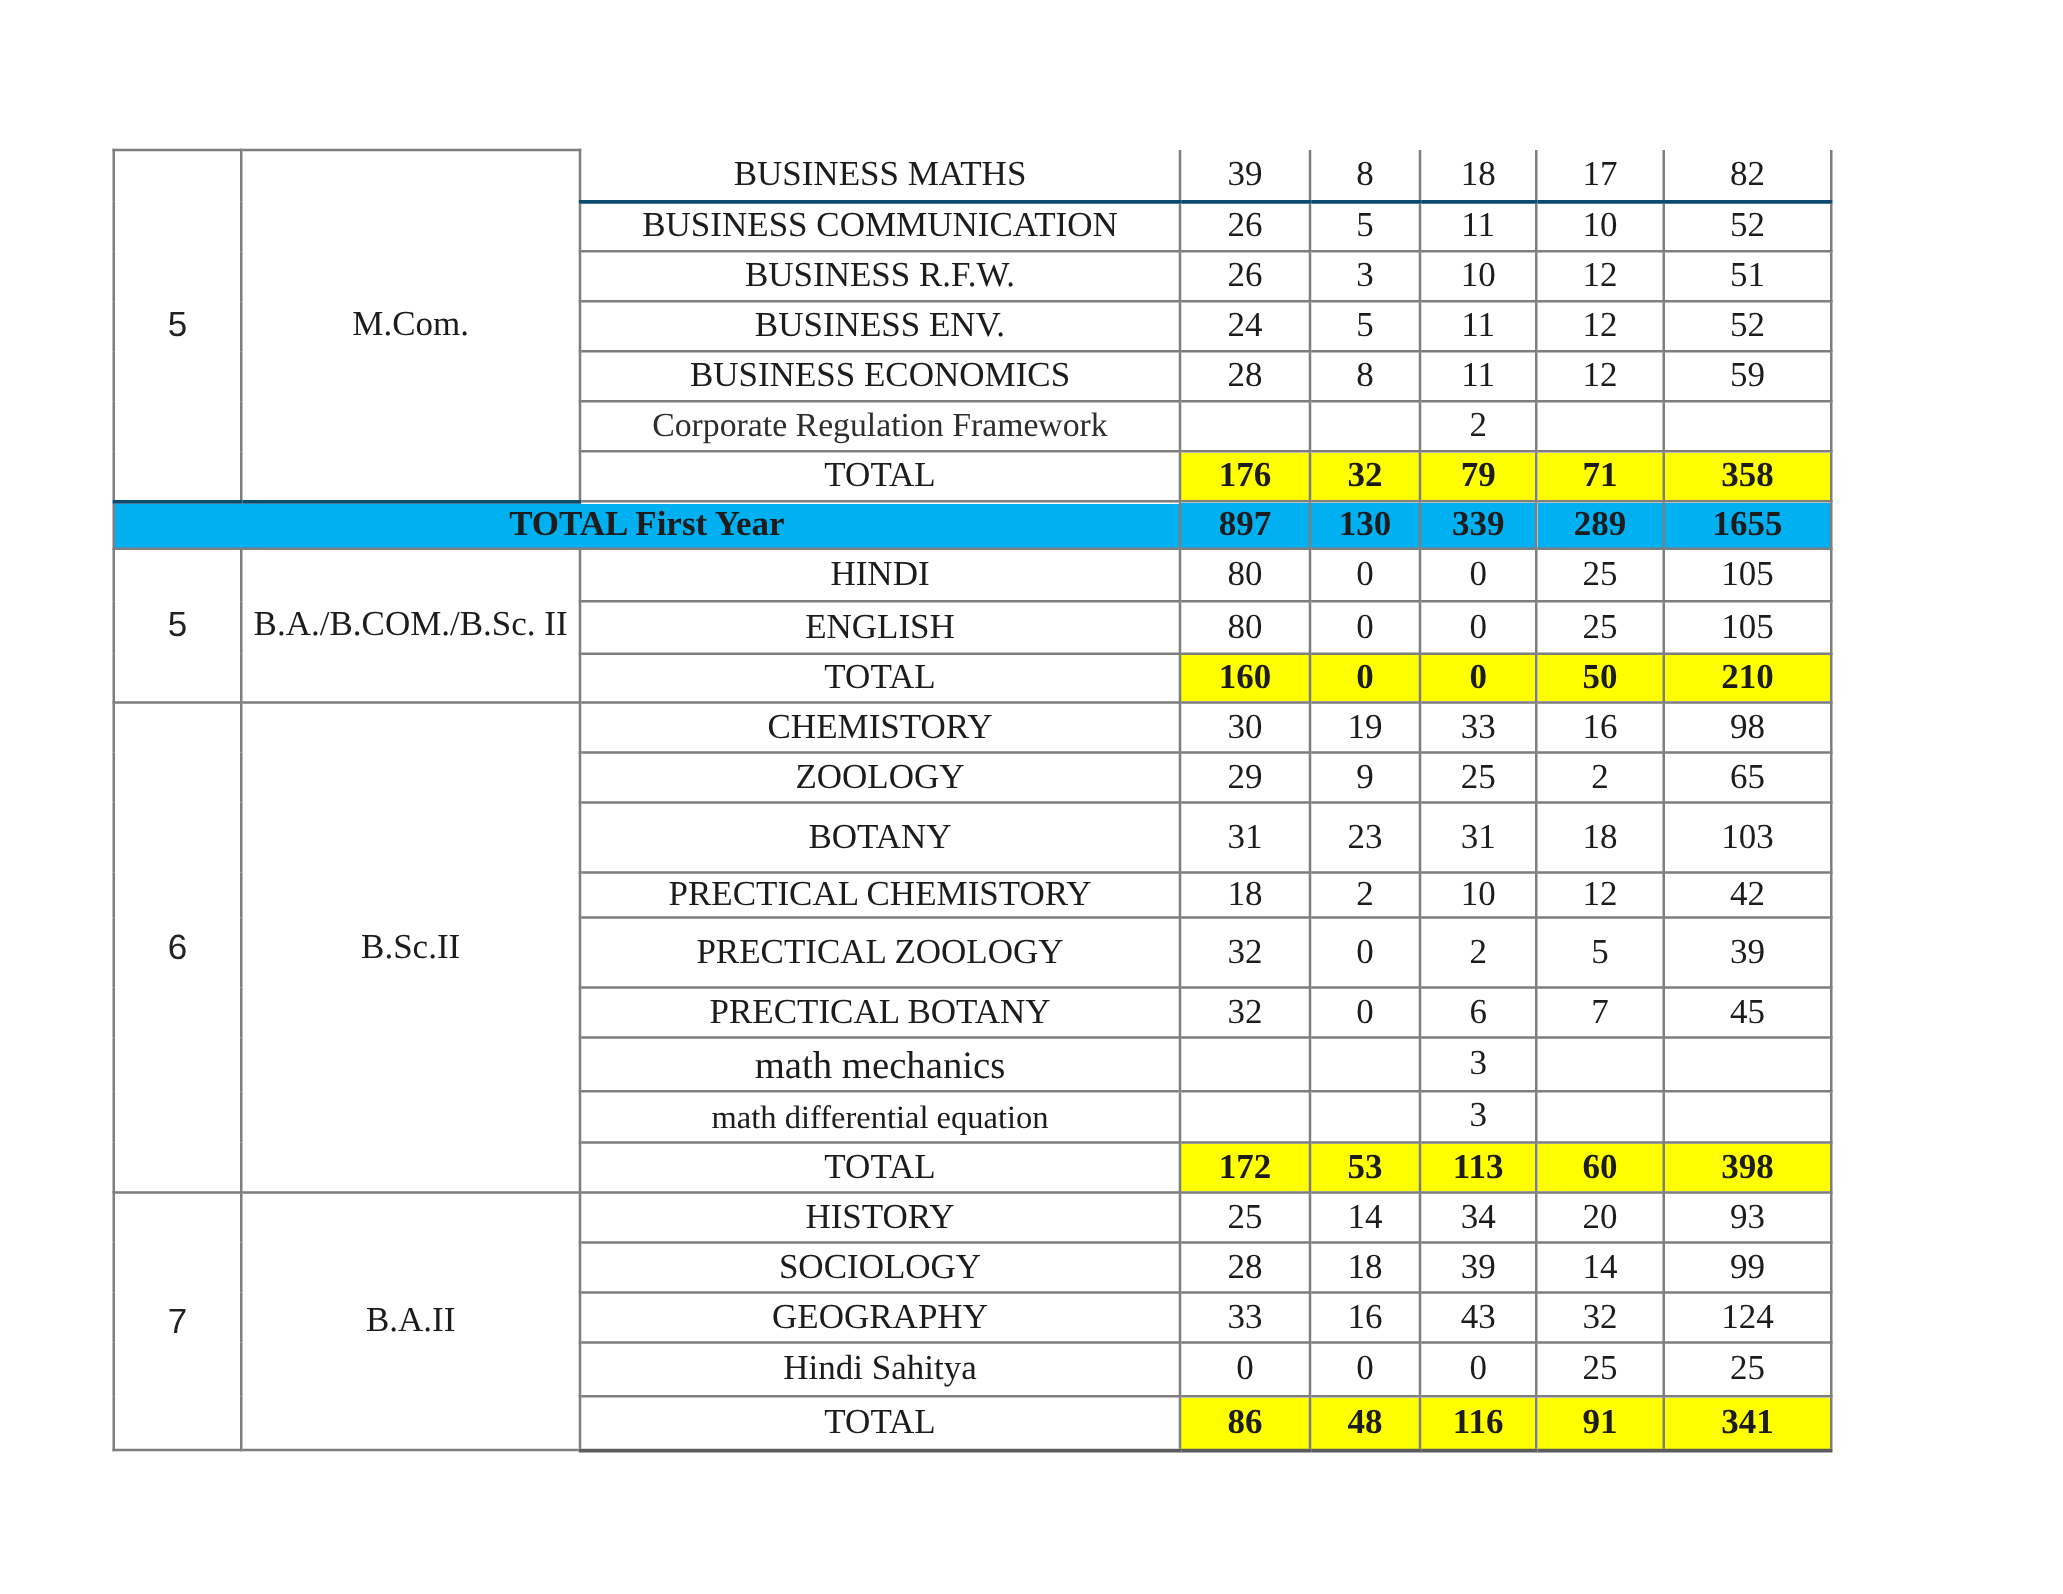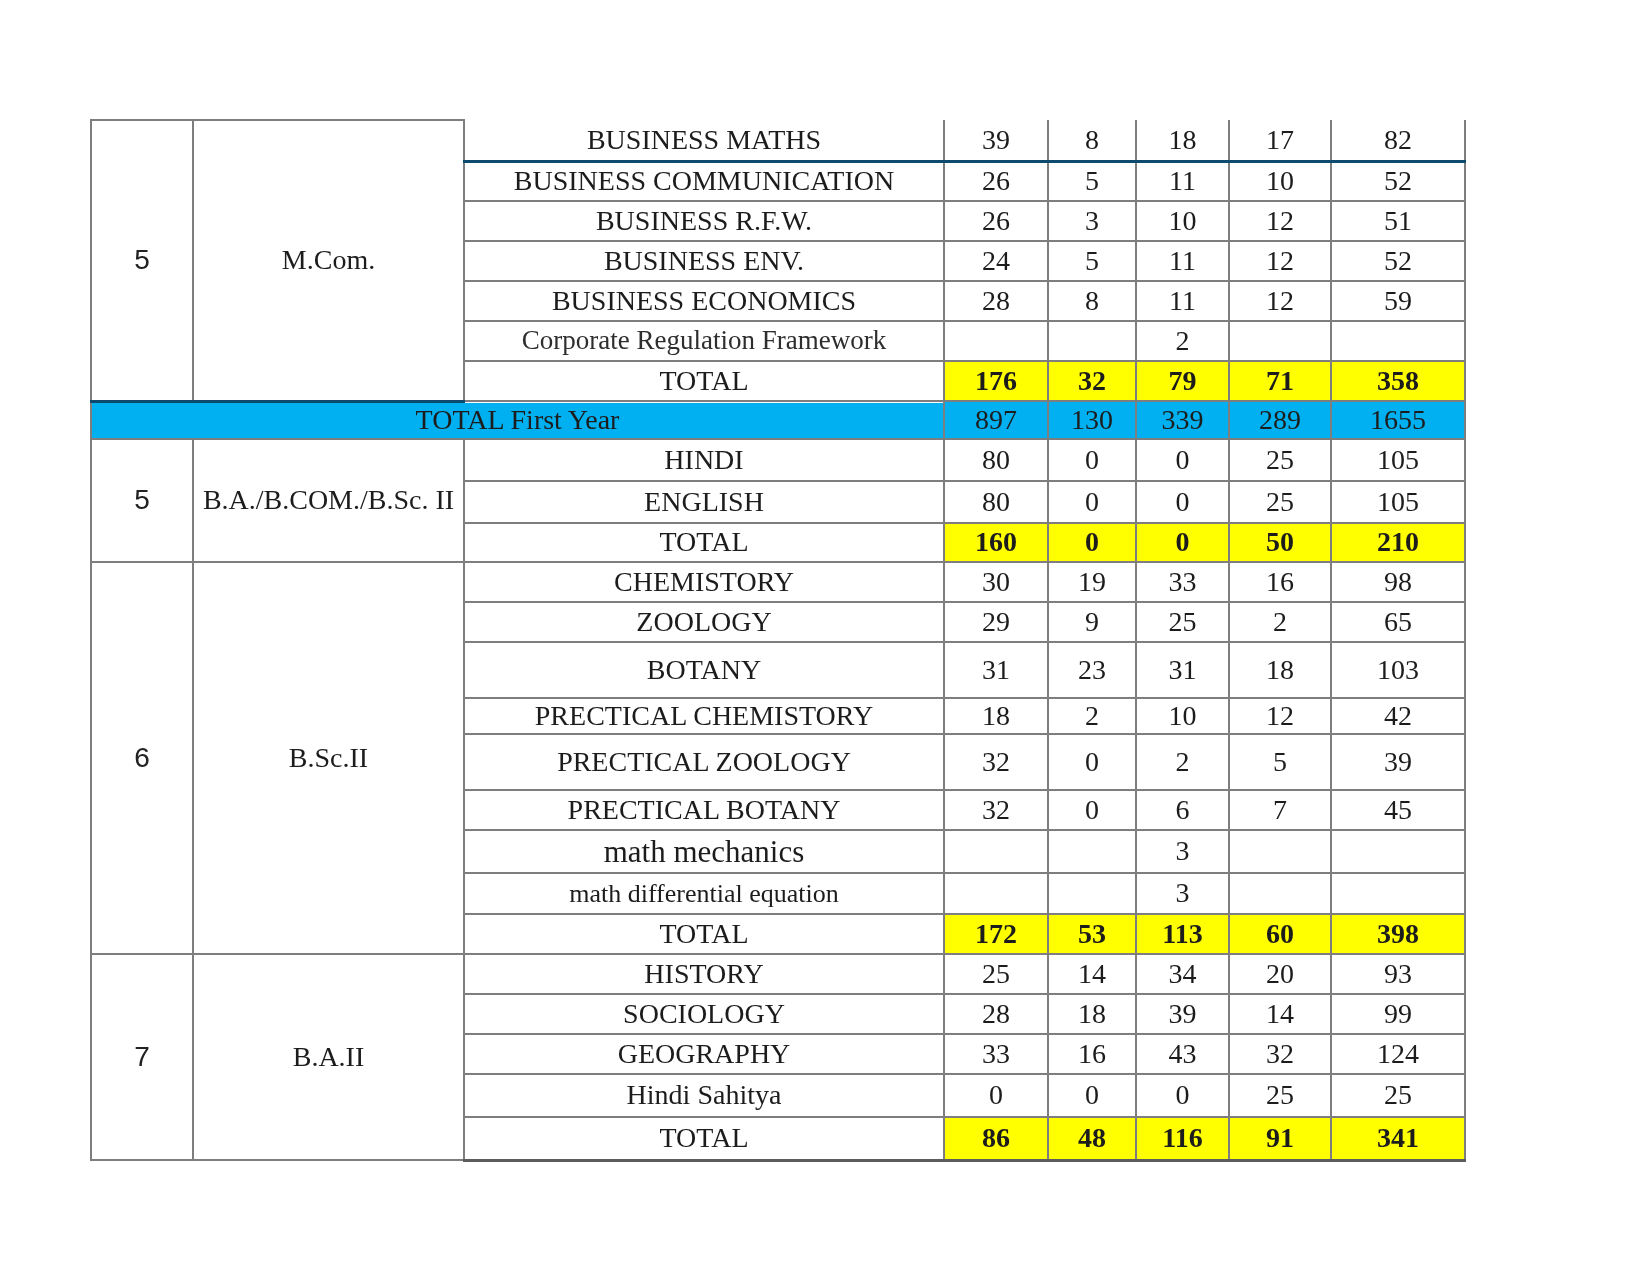--- a/index.html
+++ b/index.html
@@ -28,21 +28,21 @@
   td.serial{font-family:"Liberation Sans", sans-serif;font-size:22px;color:#222;}
   td.course{white-space:normal;line-height:1.35;margin-top:43px;}
   td.subject{white-space:normal;}
   td.subject.v-small-mixed{font-size:27px;color:#2e2e2e;}
   td.subject.v-math-large{font-size:31px;}
   td.subject.v-math-small{font-size:26px;}
   td.subject.no-div{border-bottom:none;}
 
   td.total-label{font-size:28px;}
   td.total-val{background:var(--yellow);font-weight:bold;}
-  tr.grand td{background:var(--blue);font-weight:normal;}
+  tr.grand td{background:var(--blue);font-weight:bold;}
   td.grand-label{font-size:29px;}
 
   
   tr.first-row td.no-top{border-top:none;}
   tr.first-row td{border-bottom:3px solid #0c4a6e;}
   td.thick-top{border-top:3px solid #7e7e7e;}
   tr:last-child td{border-bottom:3px solid #5c5c5c;}
 
   
   td.align-low{vertical-align:top;padding-top:201px;}

